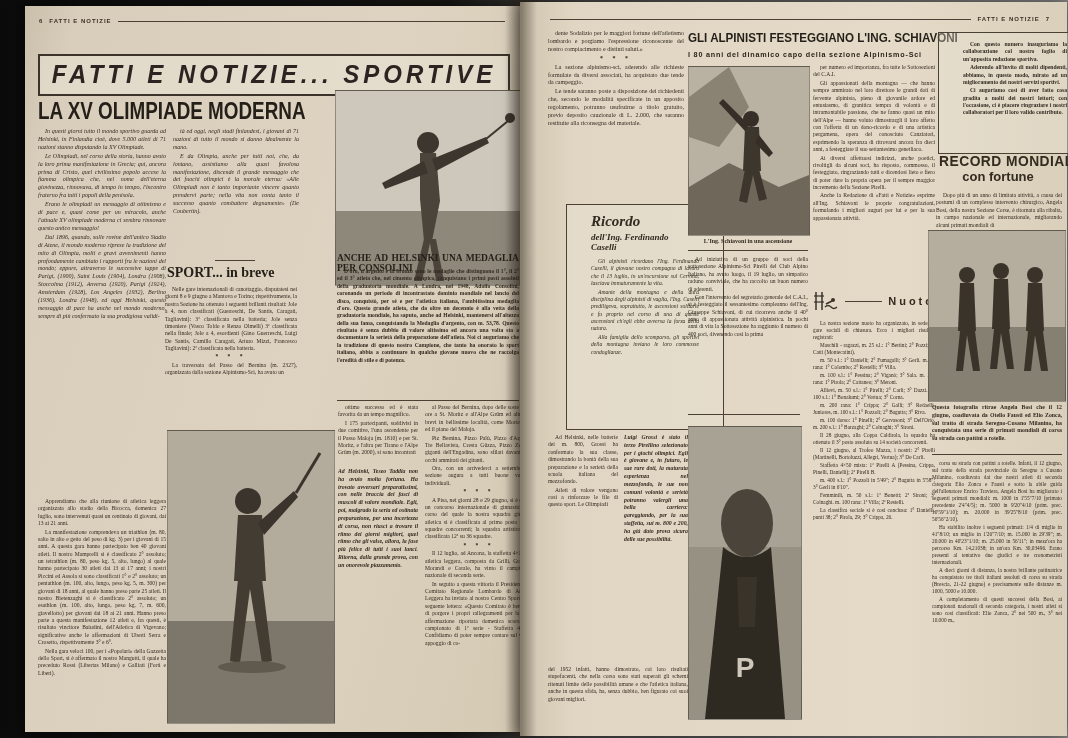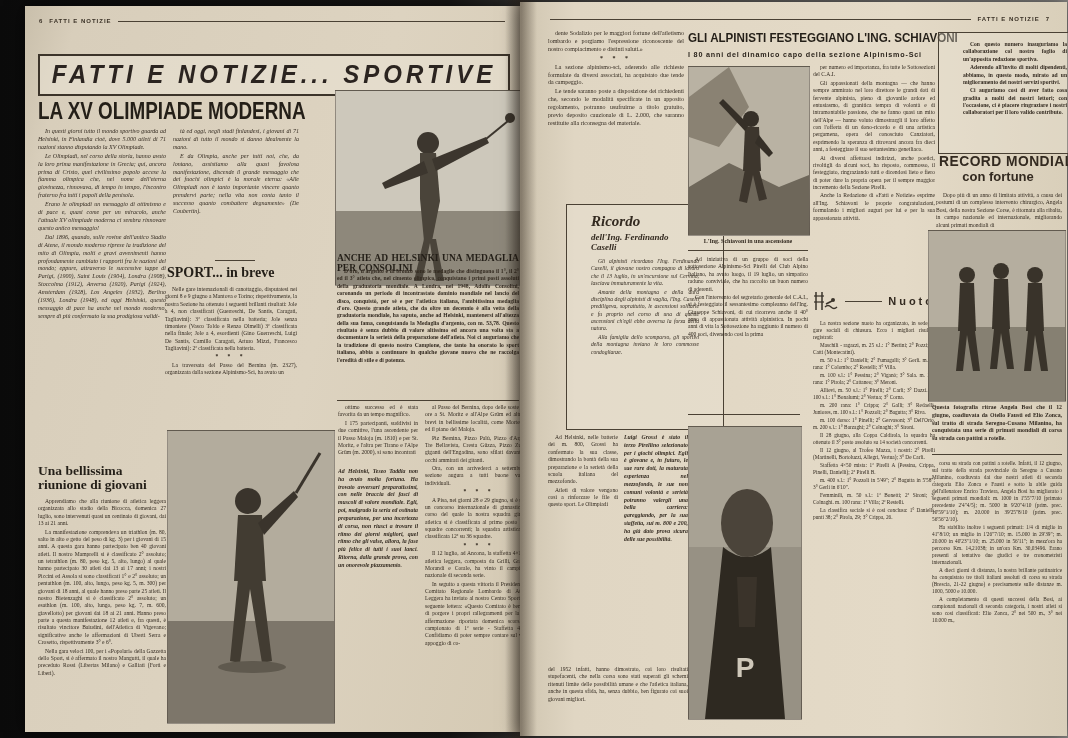--- a/index.html
+++ b/index.html
@@ -107,24 +107,20 @@
   </div>
 
   <div class="abs headline-serif" style="left:312px;top:248px;width:182px;font-size:9.5px;text-align:justify;">ANCHE AD HELSINKI UNA MEDAGLIA PER CONSOLINI</div>
 
   <div class="abs col t55" style="left:312px;top:262px;width:182px;height:128px;font-weight:bold;">
       <p>D'oro, d'argento e di bronzo sono le medaglie che distinguono il 1°, il 2° ed il 3° atleta che, nel cimento olimpico, conquistano i primi posti assoluti della graduatoria mondiale. A Londra, nel 1948, Adolfo Consolini, coronando un periodo di incontrastato dominio mondiale nel lancio del disco, conquistò, per sé e per l'atletica italiana, l'ambitissima medaglia d'oro. Questo grande atleta, che da oltre un decennio è alla vetta della graduatoria mondiale, ha saputo, anche ad Helsinki, mantenersi all'altezza della sua fama, conquistando la Medaglia d'argento, con m. 53,78. Questo risultato è senza dubbio di valore altissimo ed ancora una volta sta a documentare la serietà della preparazione dell'atleta. Noi ci auguriamo che la tradizione di questo nostro Campione, che tanto ha onorato lo sport italiano, abbia a continuare in qualche giovane nuovo che ne raccolga l'eredità di stile e di potenza.</p>
     </div>
 
   <div class="abs hrule" style="left:312px;top:394px;width:182px;"></div>
 
-  <div class="abs" style="left:13px;top:458px;width:130px;">
-    <div class="headline-serif">Una bellissima</div>
-    <div class="headline-serif">riunione di giovani</div>
-  </div>
 
   <div class="abs col t55" style="left:13px;top:492px;width:128px;height:224px;">
       <p>Apprendiamo che alla riunione di atletica leggera organizzata allo stadio della Bicocca, domenica 27 luglio, sono intervenuti quasi un centinaio di giovani, dai 13 ai 21 anni.</p>
       <p>La manifestazione comprendeva un triathlon (m. 80, salto in alto e getto del peso di kg. 3) per i giovani di 15 anni. A questa gara hanno partecipato ben 40 giovani atleti. Il nostro Mamprelli si è classificato 2° assoluto; un tetrathlon (m. 80, peso kg. 5, alto, lungo) al quale hanno partecipato 30 atleti dai 13 ai 17 anni; i nostri Piccini ed Assola si sono classificati 1° e 2° assoluto; un pentathlon (m. 100, alto, lungo, peso kg. 5, m. 300) per giovani di 18 anni, al quale hanno preso parte 25 atleti. Il nostro Bietenzaghi si è classificato 2° assoluto; un esathlon (m. 100, alto, lungo, peso kg. 7, m. 600, giavellotto) per giovani dai 18 ai 21 anni. Hanno preso parte a questa manifestazione 12 atleti e, fra questi, è risultato vincitore Baiudini, dell'Atletica di Vigevano; significative anche le affermazioni di Uberti Serra e Crosetto, rispettivamente 3° e 6°.</p>
       <p>Nella gara veloci 100, per i «Popolari» della Gazzetta dello Sport, si è affermato il nostro Mangutti, il quale ha preceduto Rossi (Libertas Milano) e Galliati (Forti e Liberi).</p>
     </div>
 
   <div class="photo" style="left:142px;top:424px;width:166px;height:292px;">
     <svg viewBox="0 0 166 292">
       <rect x="0" y="0" width="166" height="190" fill="#b3ac9d"></rect>

